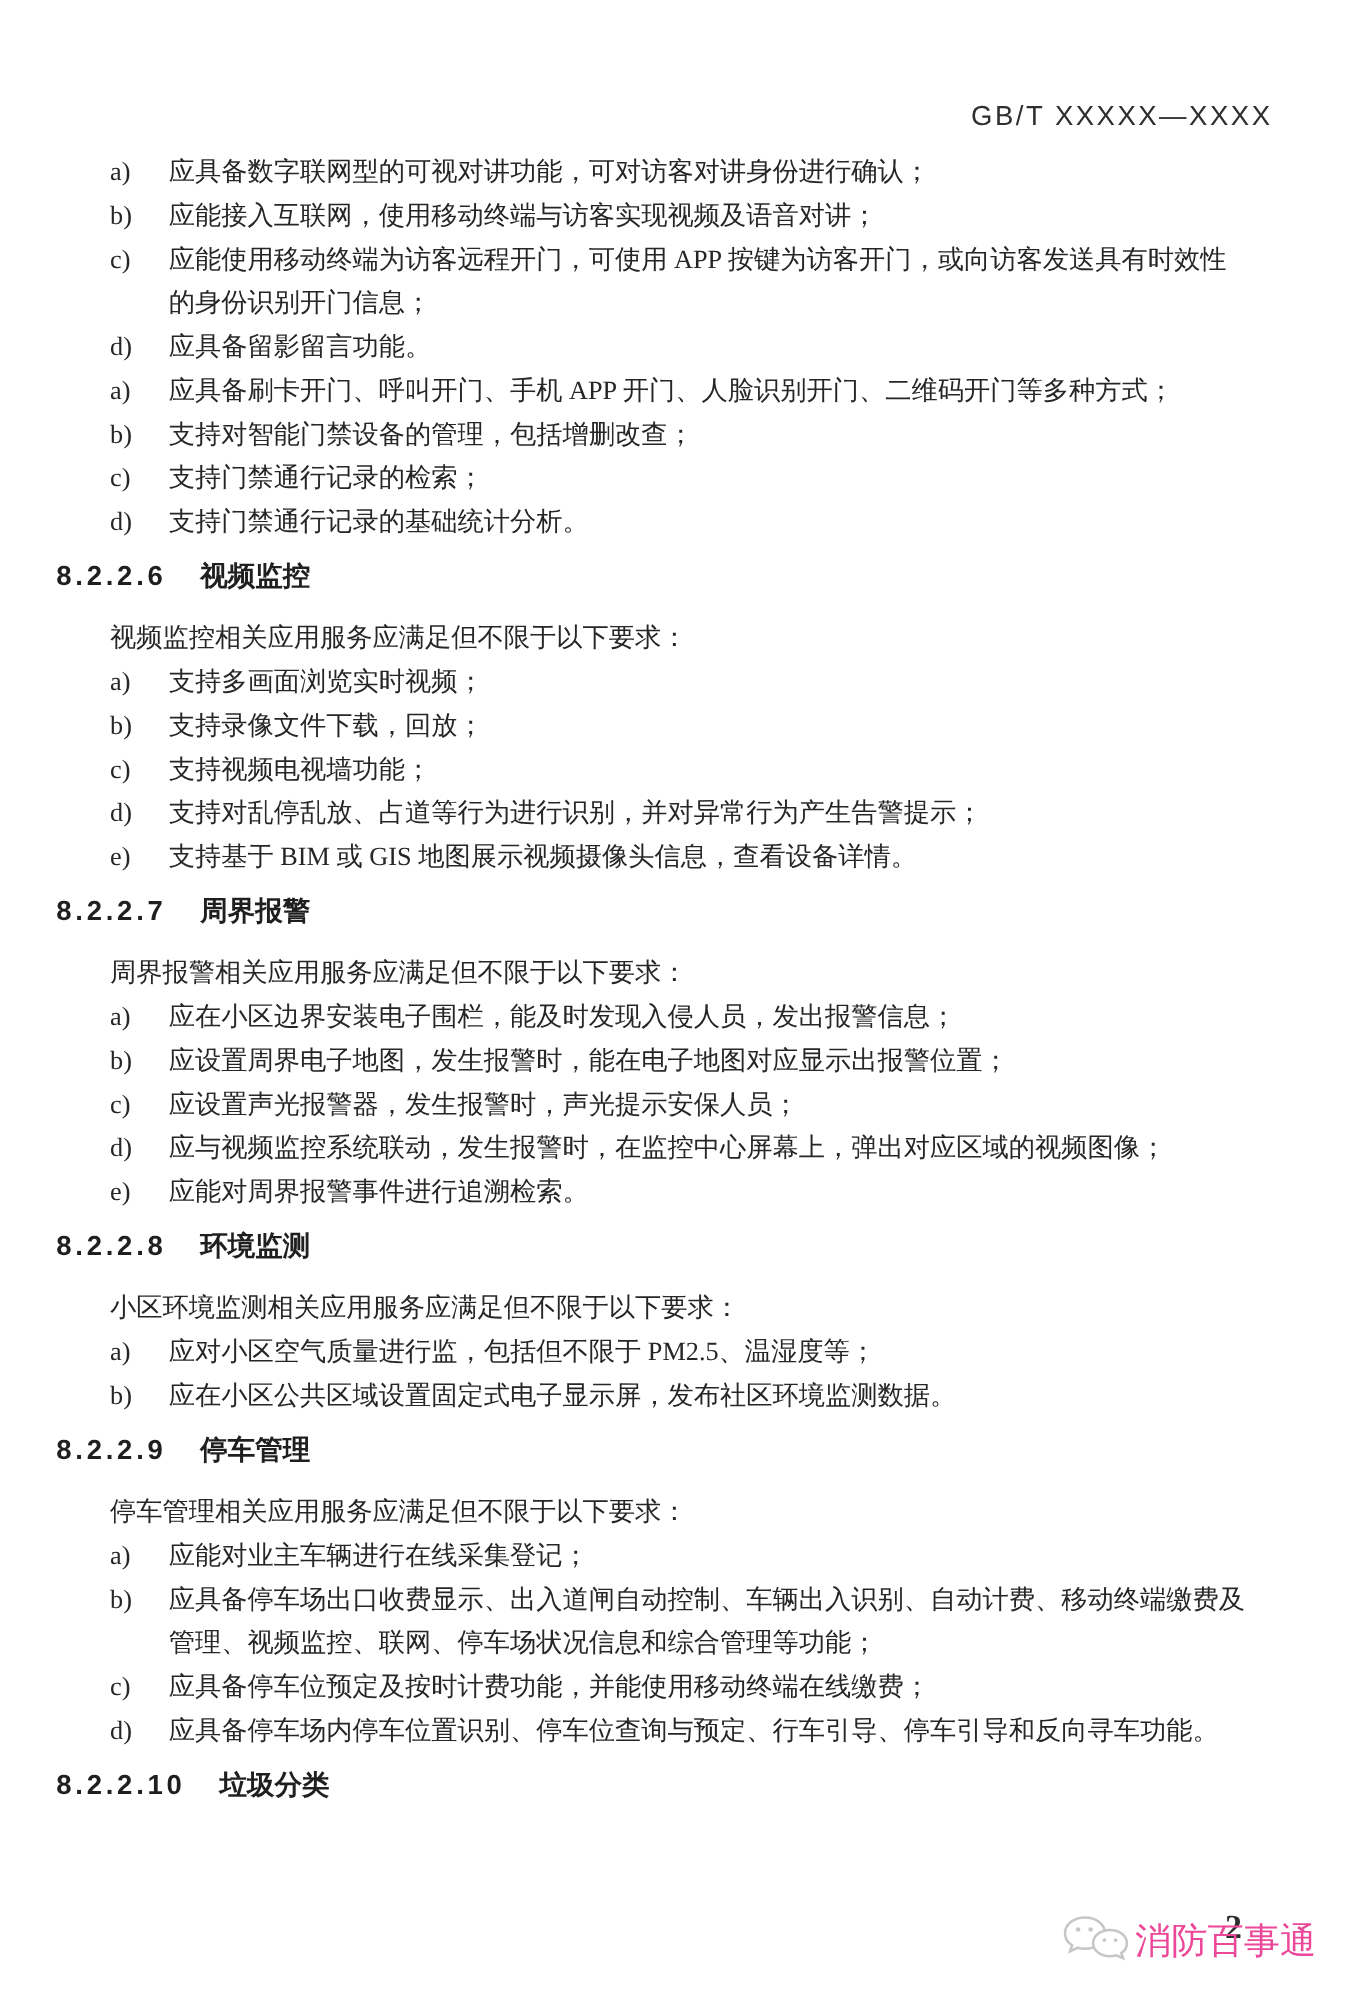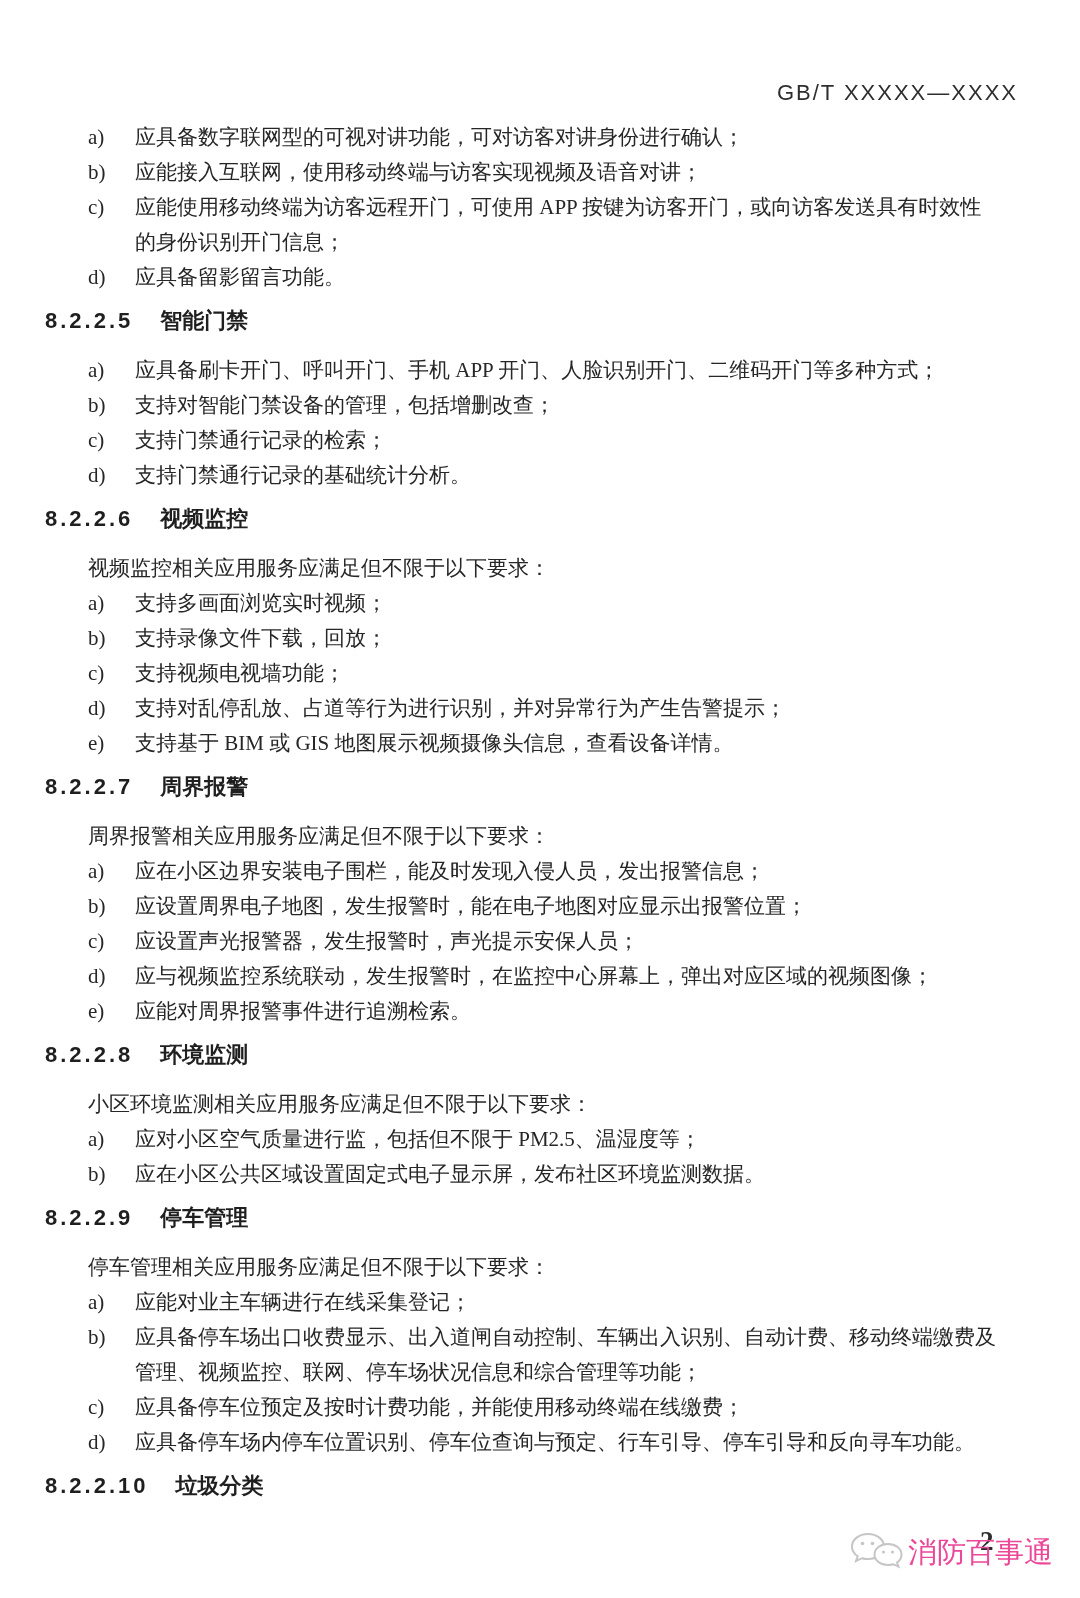--- a/index.html
+++ b/index.html
@@ -115,21 +115,20 @@
             <span class="label">c)</span>
             <span class="text">应能使用移动终端为访客远程开门，可使用 APP 按键为访客开门，或向访客发送具有时效性的身份识别开门信息；</span>
           </div>
           <div class="item">
             <span class="label">d)</span>
             <span class="text">应具备留影留言功能。</span>
           </div>
         </div>
       </div>
       <div class="section">
-        <div class="section-heading"><span class="num">8.2.2.5</span><span class="ttl">智能门禁</span></div>
         <div class="items">
           <div class="item">
             <span class="label">a)</span>
             <span class="text">应具备刷卡开门、呼叫开门、手机 APP 开门、人脸识别开门、二维码开门等多种方式；</span>
           </div>
           <div class="item">
             <span class="label">b)</span>
             <span class="text">支持对智能门禁设备的管理，包括增删改查；</span>
           </div>
           <div class="item">

